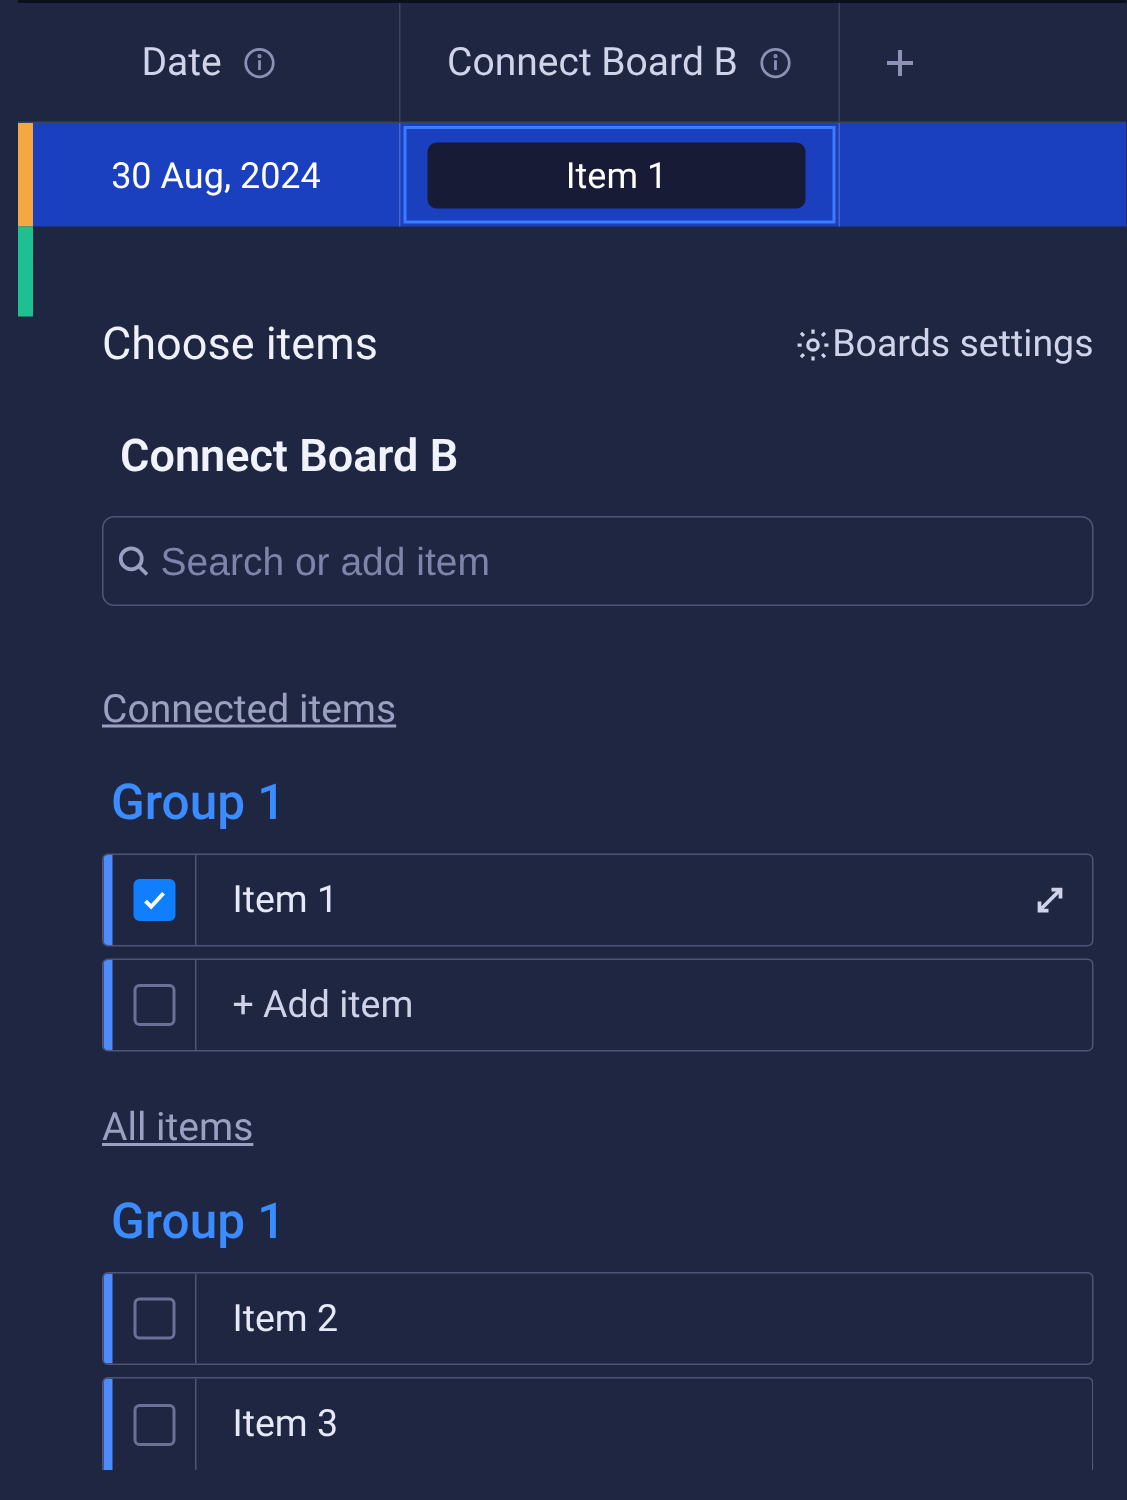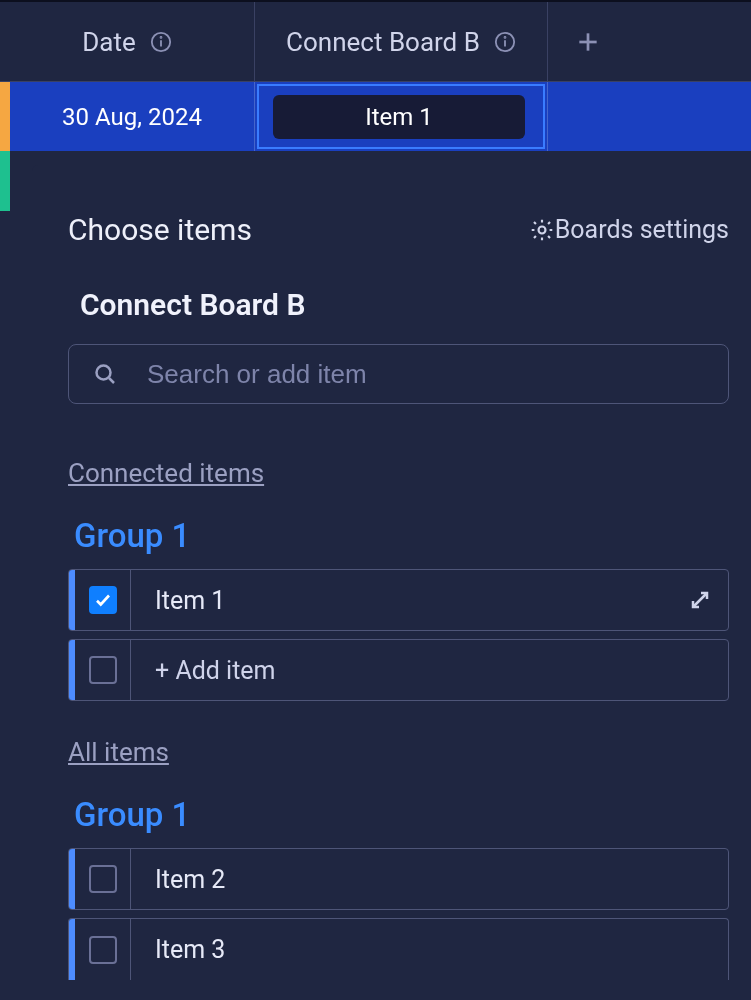--- a/index.html
+++ b/index.html
@@ -7,21 +7,21 @@
     width: 751px;
     height: 1000px;
     background: #1f2641;
     font-family: -apple-system, BlinkMacSystemFont, "Segoe UI", Roboto, Helvetica, Arial, sans-serif;
     color: #c8cbe0;
     overflow: hidden;
     position: relative;
   }
 
   
-  .table-area { position: absolute; top: 0; left: 0; right: 0; }
+  .table-area { position: absolute; top: 0; left: 12px; right: 0; }
   .header-row { display: flex; height: 82px; border-top: 2px solid #0c0f1e; border-bottom: 1px solid #3a4163;}
   .header-cell {
     display: flex; align-items: center; justify-content: center;
     border-right: 1px solid #3a4163;
     font-size: 26px;
     font-weight: 400;
     color: #d0d4ea;
     gap: 14px;
     position: relative;
   }
@@ -73,22 +73,22 @@
   .settings-link { display:flex; align-items:center; font-size:25px; color:#d0d4ea; cursor:pointer;text-align:center;}
   .gear-svg { width:26px; height:26px; stroke:#d0d4ea; fill:none; stroke-width:2;}
 
   .board-subtitle { font-size:30px; font-weight:600; color:#f0f2fc; margin: 0 0 22px 12px;}
 
   .search-box {
     display:flex; align-items:center;
     border:1px solid #4e5578;
     border-radius: 8px;
     height: 60px;
-    padding: 0 24px;
-    gap:30px;
+    padding: 0 8px;
+    gap:6px;
     margin-bottom: 54px;
   }
   .search-svg { width:24px; height:24px; stroke:#9ba0c2; fill:none; stroke-width:2.5;}
   .search-input {
     flex:1; background:transparent; border:none; outline:none;
     font-size:26px; color:#d0d4ea;
   }
   .search-input::placeholder { color:#7e84aa; }
 
   .section-label { font-size:26px; color:#9ba0c2; margin-bottom: 28px; text-decoration: underline; }

